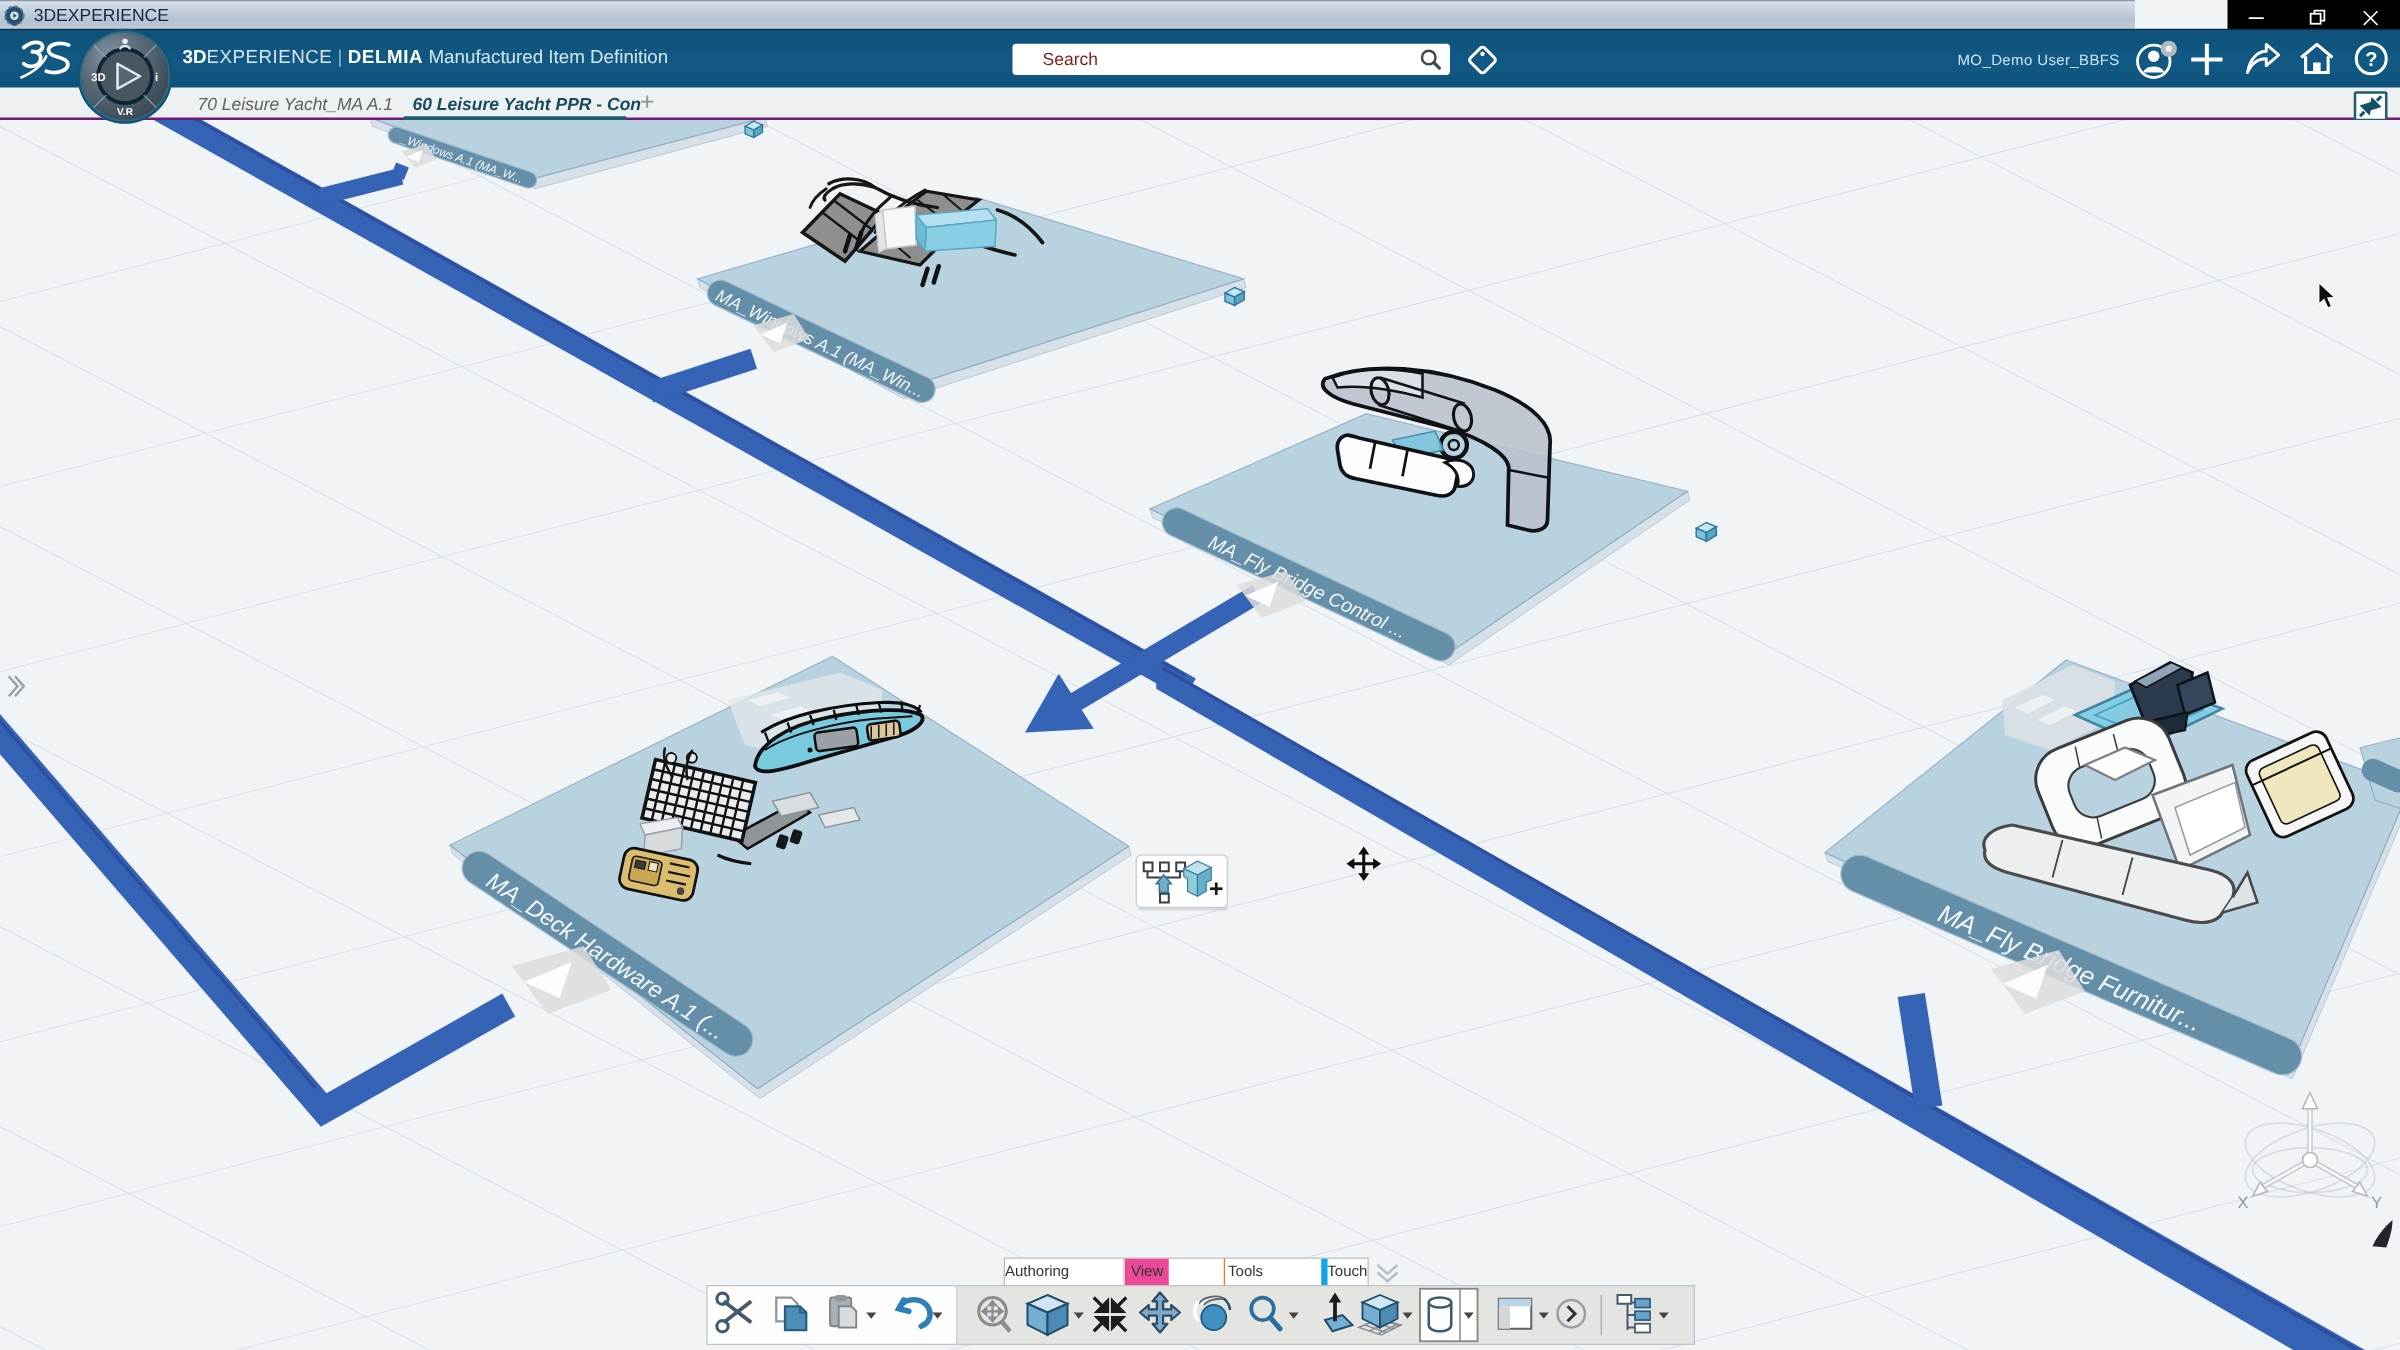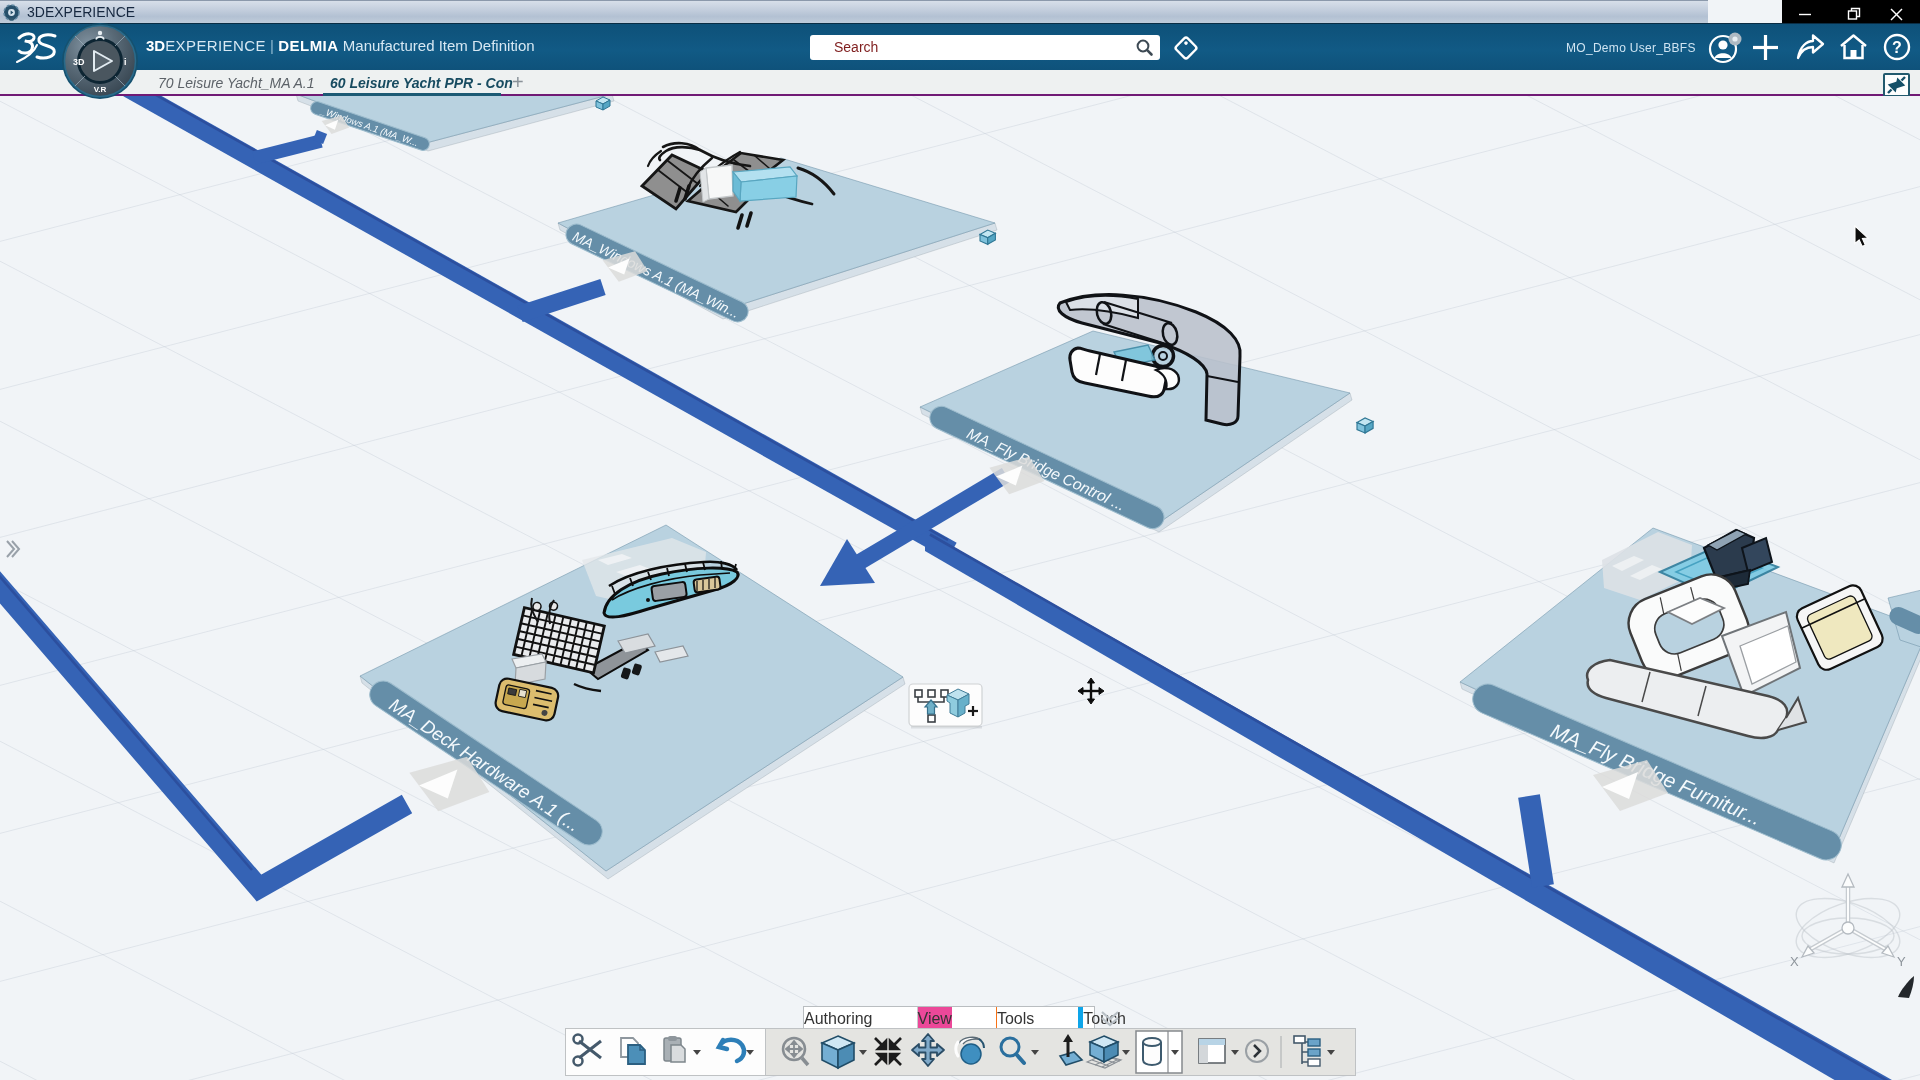--- a/index.html
+++ b/index.html
@@ -398,21 +398,21 @@
 <polygon points="-13,0 -8,-3.5 -8,3.5"></polygon>
       <polygon points="13,0 8,-3.5 8,3.5"></polygon>
 <polygon points="0,-13 -3.5,-8 3.5,-8"></polygon>
       <polygon points="0,13 -3.5,8 3.5,8"></polygon>
 </g>
     <g stroke="#99a1a9" stroke-width="2" fill="none">
       <path d="M7,541 l7,8 l-7,8"></path>
       <path d="M12,541 l7,8 l-7,8"></path>
     </g>
   </svg>
-<div style="position:absolute;left:803px;top:1006px;width:292px;height:23px;background:#fff;border:1px solid #b9bdc0;border-bottom:none;display:flex;font-size:16px;color:#333;gap:44px;">
+<div style="position:absolute;left:803px;top:1006px;width:292px;height:23px;background:#fff;border:1px solid #b9bdc0;border-bottom:none;display:flex;font-size:12px;color:#333;gap:44px;">
  <div style="width:85px;text-align:center;padding-top:3px;">Authoring</div>
  <div style="width:70px;text-align:center;padding-top:3px;background:#ec4899;border-left:1px solid #c8cccd;">View</div>
  <div style="width:66px;text-align:center;padding-top:3px;border-left:1px solid #f97316;">Tools</div>
  <div style="width:69px;text-align:center;padding-top:3px;border-left:5px solid #0ea5e9;">Touch</div>
 </div>
 <svg style="position:absolute;left:1098px;top:1008px" width="26" height="20" viewBox="0 0 26 20">
  <g stroke="#b9c0c6" stroke-width="2.2" fill="none">
       <path d="M4,4 l8,7 l8,-7"></path>
       <path d="M4,10 l8,7 l8,-7"></path>
     </g>

